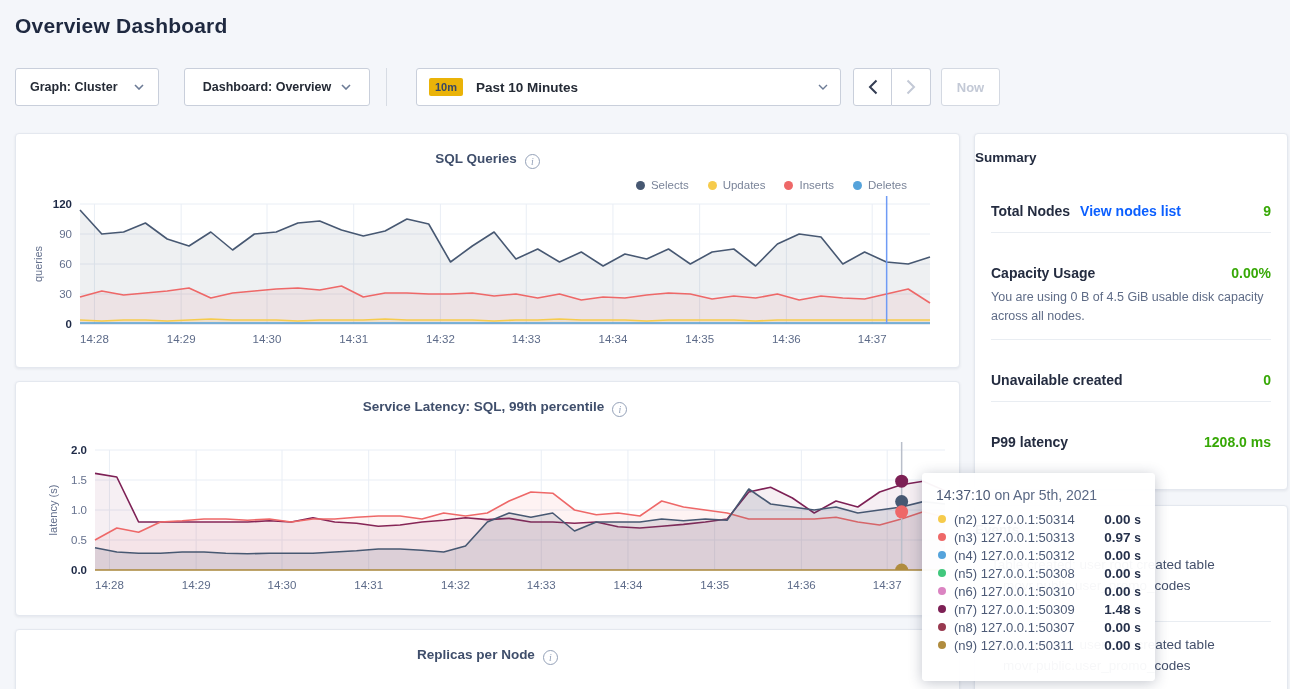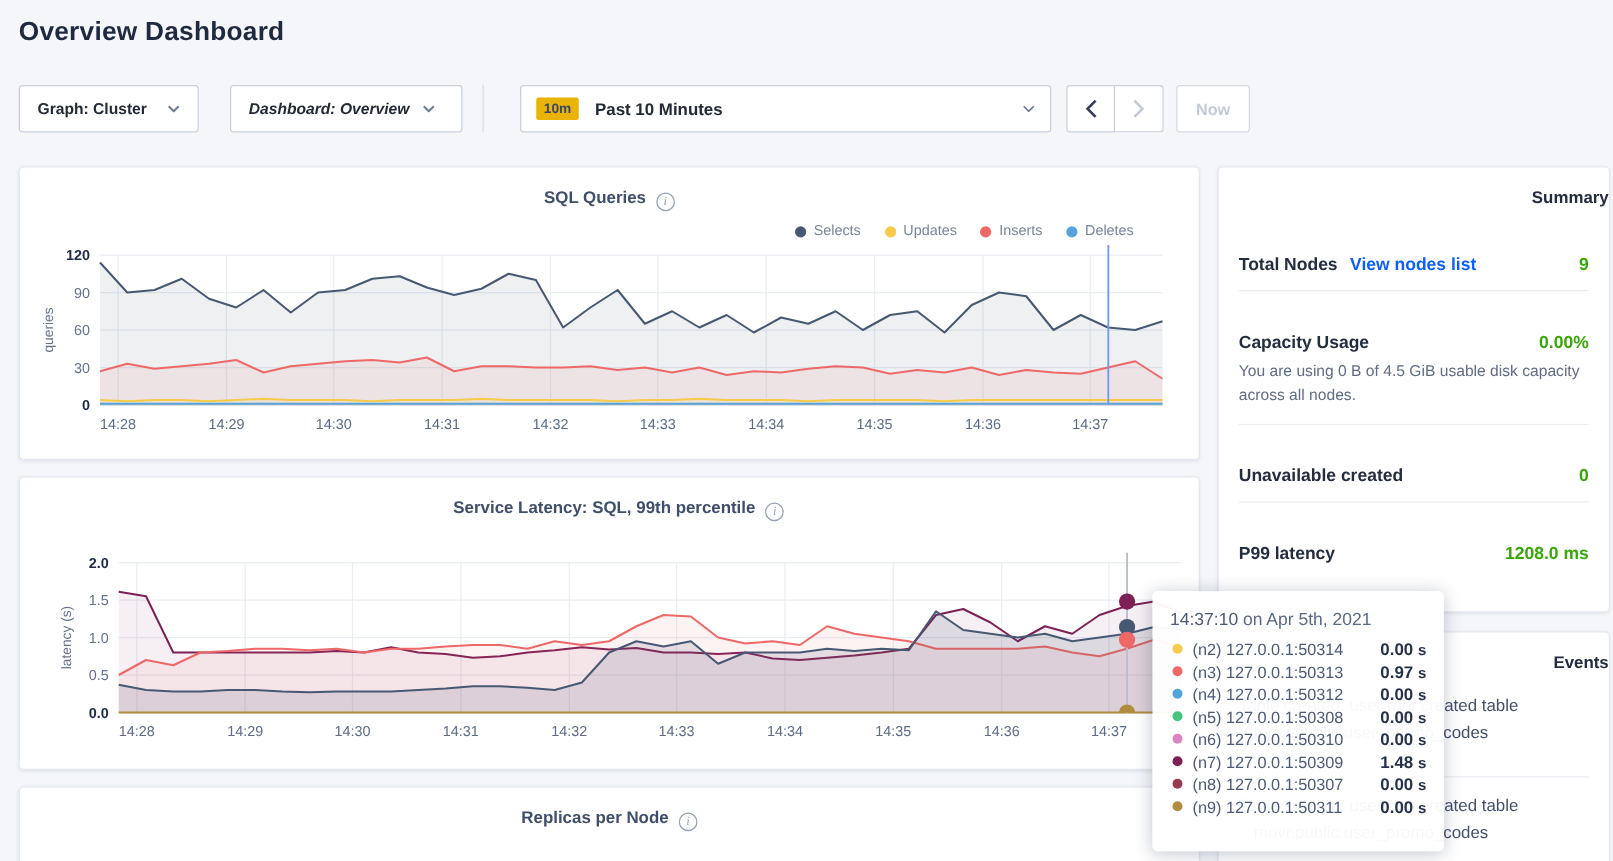--- a/index.html
+++ b/index.html
@@ -16,21 +16,21 @@
   }
   
   .toolbar { position:absolute; left:15px; top:68px; display:flex; align-items:center; }
   .btn {
     height:38px; background:#fff; border:1px solid #c9cfdb; border-radius:3px;
     display:inline-flex; align-items:center; padding:0 14px;
     font-size:12.5px; font-weight:bold; color:#242a35; cursor:pointer;
   }
   .btn .chev { margin-left:10px; }
   .dd-graph { width:144px; justify-content:space-between; }
-  .dd-dash  { width:186px; justify-content:flex-start; margin-left:25px;font-style:italic; }
+  .dd-dash  { width:186px; justify-content:center; margin-left:25px; }
   .tb-divider { width:1px; height:38px; background:#d7dce4; margin:0 15px 0 16px; }
   .timepicker {
     width:425px; height:38px; background:#fff; border:1px solid #c9cfdb; border-radius:3px;
     display:flex; align-items:center; padding:0 12px; margin-left:14px; cursor:pointer;
   }
   .time-badge {
     background:#eab308; color:#394764; border-radius:2px;
     font-size:11px; font-weight:bold; padding:3px 6px;
   }
   .time-label { margin-left:13px; font-size:13.5px; font-weight:bold; color:#242a35; }
@@ -65,21 +65,21 @@
   }
   .legend-row {
     height:18px; display:flex; justify-content:flex-end; align-items:center;
     padding-right:52px; gap:19px;
   }
   .legend-item { display:flex; align-items:center; font-size:11.5px; color:#7a8499; }
   .legend-item .dot { width:9px; height:9px; border-radius:50%; margin-right:6px; }
   .chart-spacer { height:16px; }
   .chart-box { margin:2px 14px 0; }
   
-  .side-title { text-align:right; font-size:13.5px; font-weight:bold; color:#242c40; padding:16px 0 6px; }
+  .side-title { text-align:left; font-size:13.5px; font-weight:bold; color:#242c40; padding:16px 0 6px; }
   .summary-body { padding:0 16px 6px; }
   .srow { padding:12px 0 13px; border-bottom:1px solid #e9edf2; }
   .srow:last-child { border-bottom:none; }
   .srow-top { display:flex; align-items:baseline; }
   .slabel { font-size:14px; font-weight:bold; color:#242c40;margin-top:20px; }
   .slink { font-size:14px; font-weight:bold; color:#0b5fff; margin-left:10px; text-decoration:none; cursor:pointer; }
   .sval { margin-left:auto; font-size:14px; font-weight:bold; color:#37a806; }
   .sdesc { font-size:12.5px; color:#5f6c87; line-height:1.5; margin-top:7px; }
   .events-panel { margin-top:15px; height:200px; overflow:hidden; }
   .events-body { padding:0 16px; }

